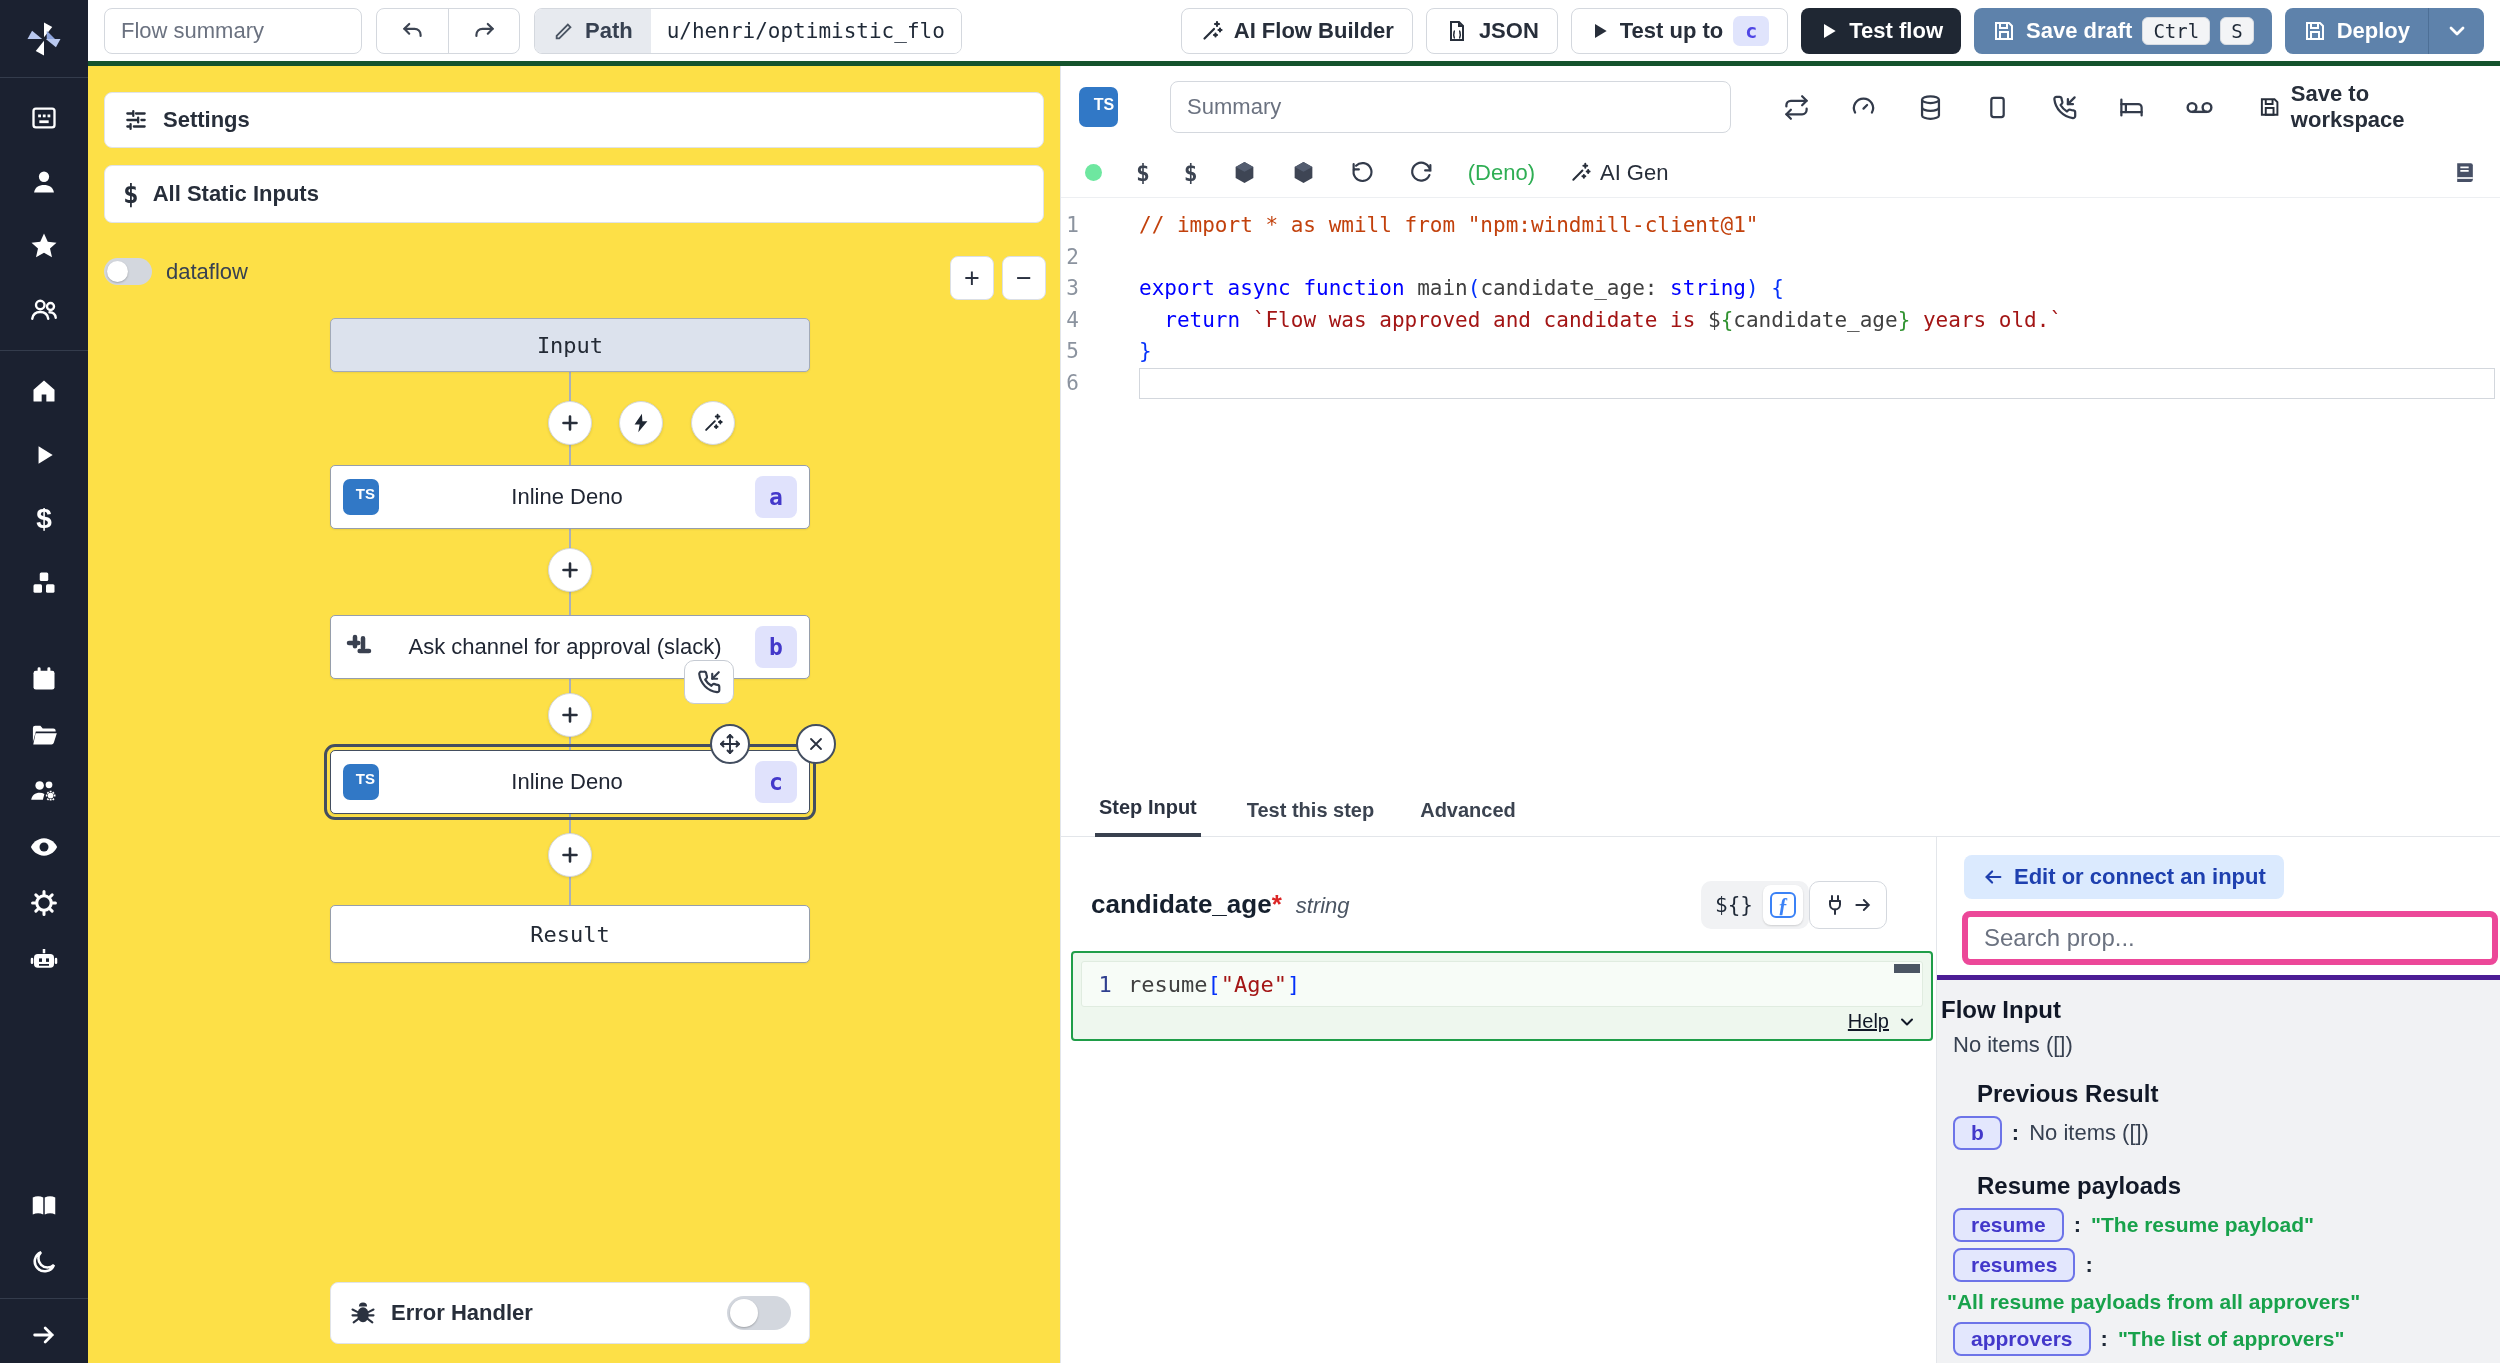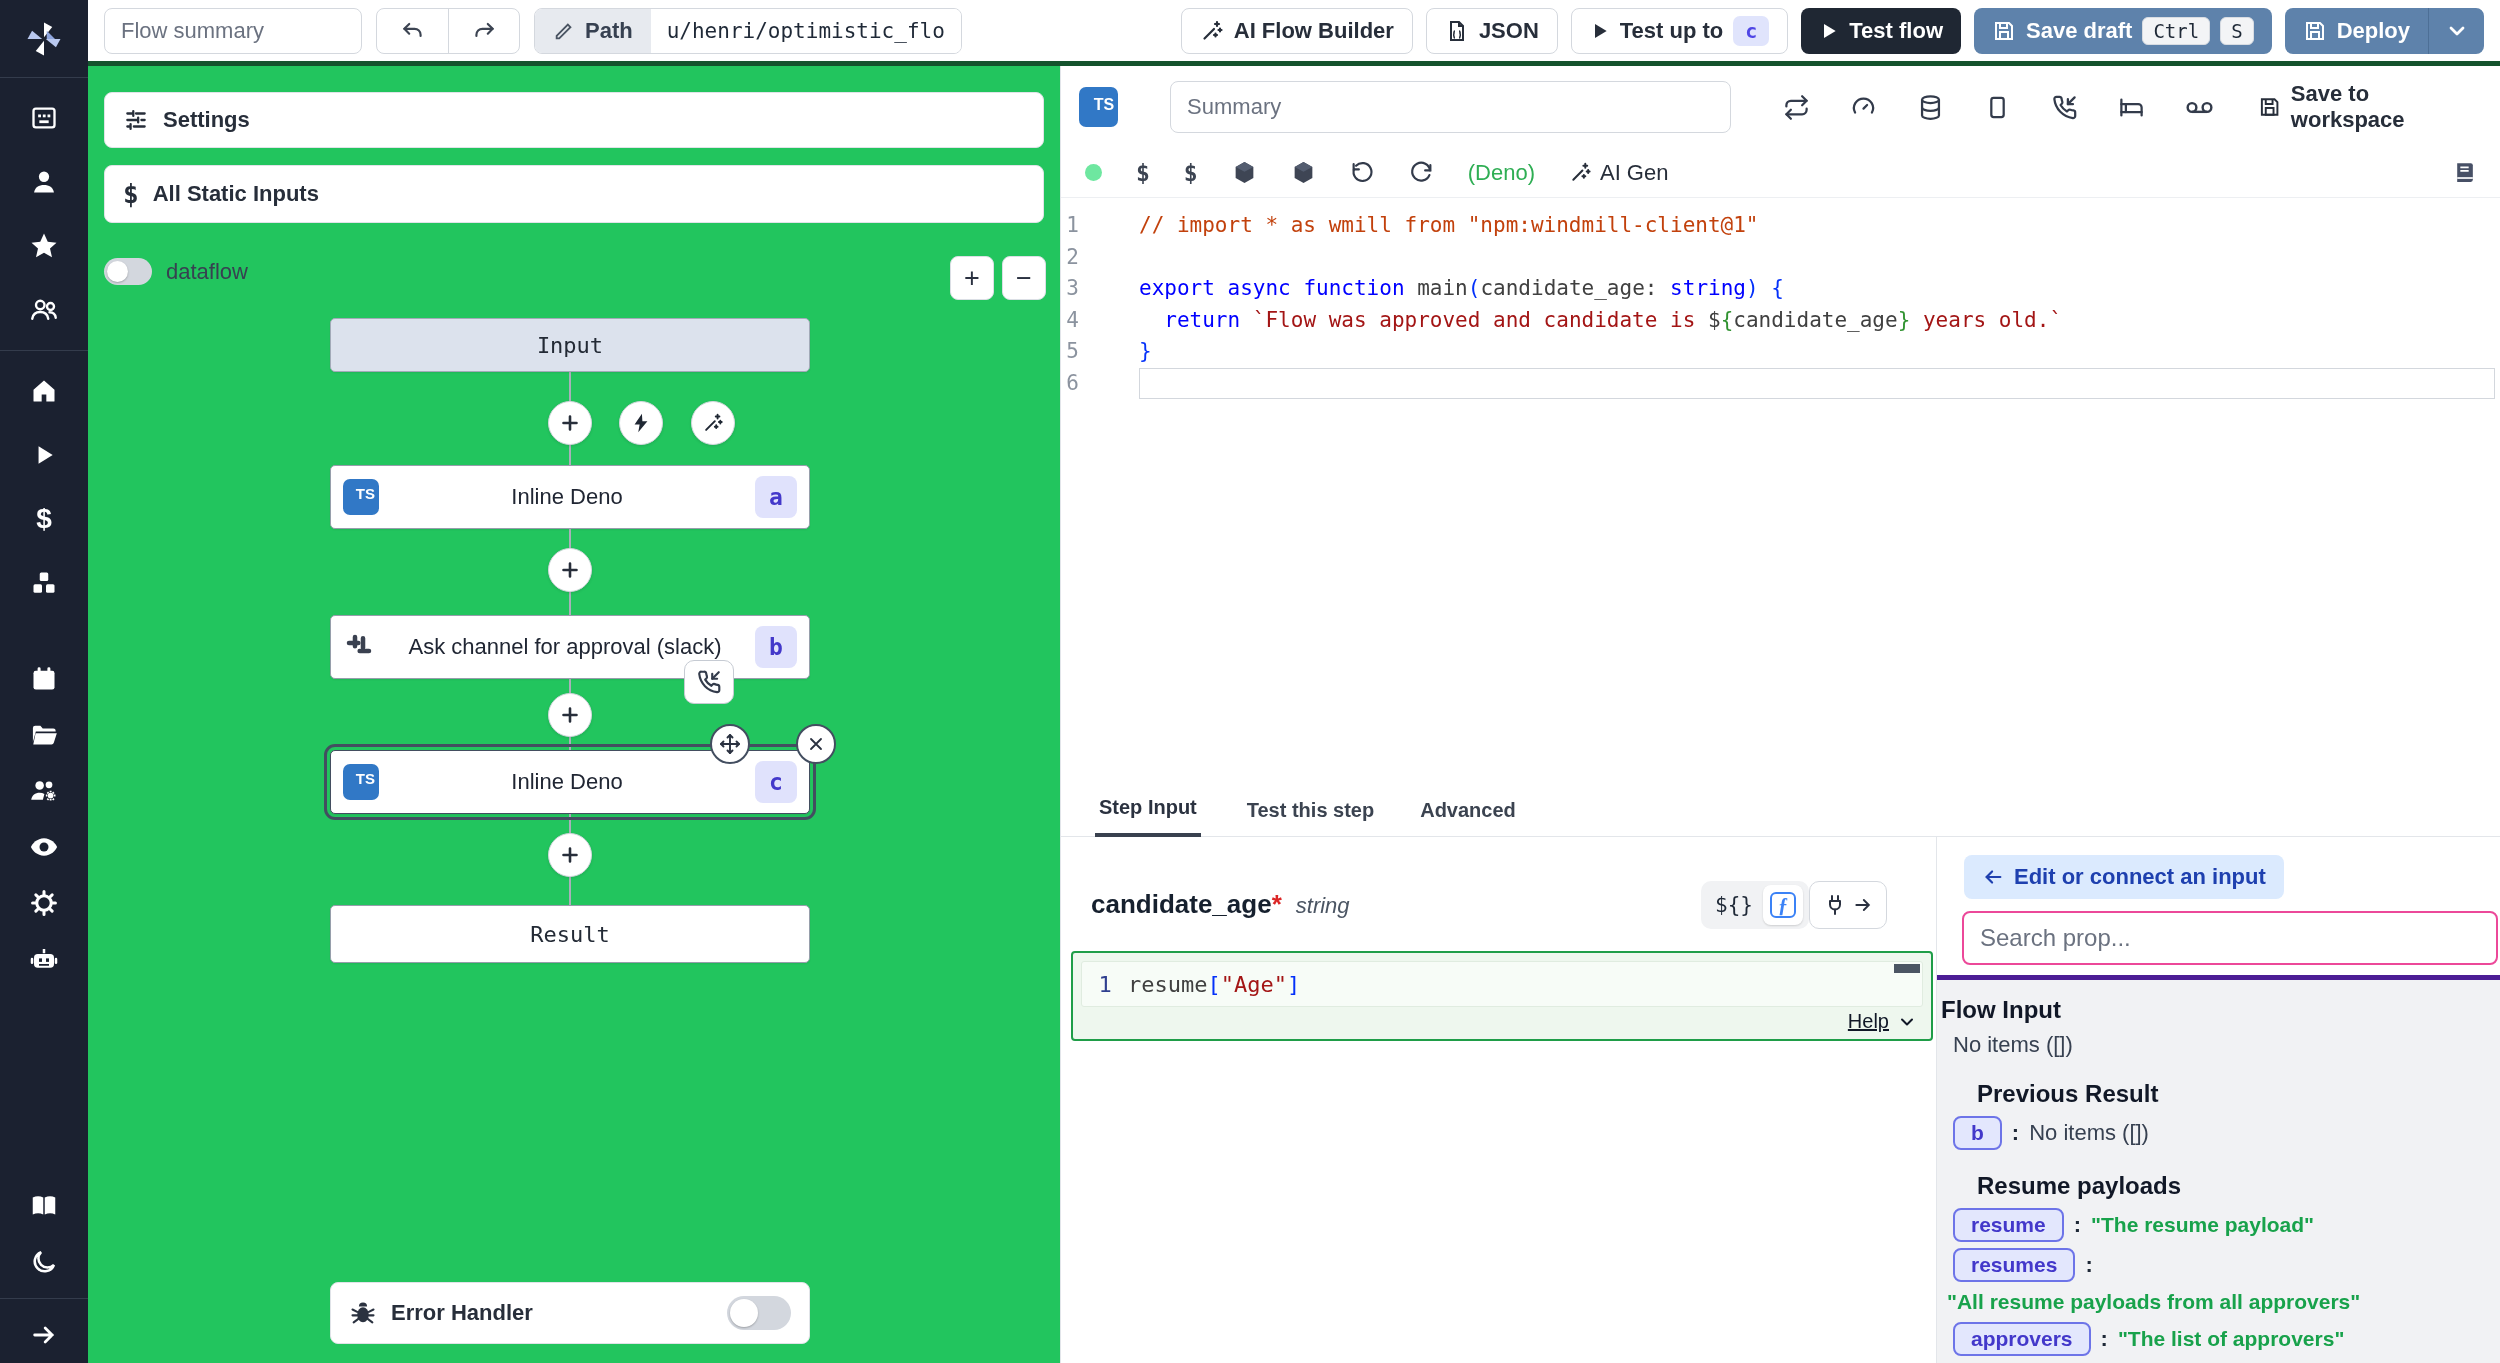--- a/index.html
+++ b/index.html
@@ -31,21 +31,21 @@
   .btn.light { background:#fff; border:1px solid #d4d8de; color:#272e3a; }
   .btn.dark { background:#1f2733; color:#fff; }
   .btn.slate { background:#5e82ab; color:#fff; }
   .kbd { background:#f3f4f6; border:1px solid #d8dce2; border-radius:6px; padding:2px 10px; font-family:"DejaVu Sans Mono",monospace; font-size:19px; color:#1f2937; font-weight:400; }
   .step-chip { background:#e0e4fc; color:#4f46e5; border-radius:7px; padding:3px 12px; font-family:"DejaVu Sans Mono",monospace; font-size:20px; font-weight:bold; }
   .deploy-split { display:flex; align-items:center; border-radius:8px; overflow:hidden; }
   .deploy-main { height:46px; display:flex; align-items:center; gap:10px; padding:0 18px; background:#5e82ab; color:#fff; font-size:22px; font-weight:600; cursor:pointer; }
   .deploy-caret { height:46px; width:56px; display:flex; align-items:center; justify-content:center; background:#5e82ab; color:#fff; border-left:1px solid #4d6f96; cursor:pointer; }
 
   
-  #flowpanel { position:absolute; left:88px; top:66px; width:972px; height:1297px; background:#22c55e; overflow:hidden;text-decoration:underline; }
+  #flowpanel { position:absolute; left:88px; top:66px; width:972px; height:1297px; background:#fde047; overflow:hidden;text-decoration:underline; }
   .panel-card { position:absolute; left:16px; width:940px; background:#fff; border:1px solid #e0e3e8; border-radius:8px; display:flex; align-items:center; gap:14px; padding:0 18px; font-size:22px; font-weight:600; color:#272e3a; cursor:pointer; }
   .toggle { position:relative; border-radius:999px; background:#d3d7de; cursor:pointer; }
   .toggle .knob { position:absolute; top:3px; left:3px; background:#fff; border-radius:50%; box-shadow:0 1px 2px rgba(0,0,0,.25); }
   .zoom-btn { position:absolute; width:44px; height:44px; background:#fff; border:1px solid #dbdfe5; border-radius:8px; display:flex; align-items:center; justify-content:center; font-size:27px; color:#2a3140; cursor:pointer; }
   .vline { position:absolute; width:2px; background:#a9b0ba; }
   .fnode { position:absolute; left:242px; width:480px; background:#fff; border:1px solid #969eab; border-radius:5px; box-shadow:0 1px 2px rgba(0,0,0,.07); display:flex; align-items:center; padding:0 12px; cursor:pointer; }
   .fnode .nlabel { flex:1; text-align:center; font-size:22px; color:#202633; }
   .mono-node { justify-content:center; font-family:"DejaVu Sans Mono",monospace; font-size:22px; color:#232a35; }
   .ts-badge { width:36px; height:36px; background:#3178c6; border-radius:7px; color:#fff; display:flex; align-items:flex-end; justify-content:flex-end; padding:13px 4px; font-size:15px; font-weight:bold; }
   .id-badge { background:#e0e2fc; color:#4338ca; border-radius:8px; min-width:42px; height:42px; display:flex; align-items:center; justify-content:center; font-family:"DejaVu Sans Mono",monospace; font-size:23px; font-weight:bold; }
@@ -95,21 +95,21 @@
   #expr-strip { position:absolute; left:8px; top:8px; right:8px; height:46px; background:#f7fcf7; border:1px solid #e0ece0; border-radius:3px; display:flex; align-items:center; }
   .expr-num { width:46px; text-align:center; font-family:"DejaVu Sans Mono",monospace; font-size:22px; color:#2f3f8f; }
   #expr-code { font-family:"DejaVu Sans Mono",monospace; font-size:22px; }
   .expr-scroll { position:absolute; right:2px; top:2px; width:26px; height:9px; background:#4b5563; }
   .help-row { position:absolute; right:14px; bottom:6px; display:flex; align-items:center; gap:8px; color:#111827; font-size:20px; cursor:pointer; }
   .help-row .hl { text-decoration:underline; }
 
   
   #sc-right { position:absolute; left:875px; top:0; width:565px; height:526px; border-left:1px solid #e3e6ea; background:#fff; }
   .edit-pill { position:absolute; left:27px; top:18px; height:44px; display:inline-flex; align-items:center; gap:10px; background:#dbeafe; color:#1e40af; border-radius:8px; padding:0 18px; font-size:22px; font-weight:600; cursor:pointer; }
-  .search-prop { position:absolute; left:25px; top:74px; width:536px; height:54px; border:2px solid #ec4899; border-radius:8px; padding:12px 16px; font-size:24px; outline:none; color:#374151; }
+  .search-prop { position:absolute; left:25px; top:74px; width:536px; height:54px; border:6px solid #ec4899; border-radius:8px; padding:12px 16px; font-size:24px; outline:none; color:#374151; }
   #propbox { position:absolute; left:0; top:138px; right:0; bottom:0; background:#f1f2f4; border-top:5px solid #4c1d95; padding:14px 4px; overflow:hidden; }
   .prop-h { font-size:24px; font-weight:bold; color:#111827; }
   .prop-val { font-size:22px; color:#374151; }
   .prop-row { display:flex; align-items:center; gap:10px; margin:8px 0 0 12px; }
   .key-pill { background:#e3e7fd; border:2px solid #6d74e8; color:#4338ca; border-radius:8px; padding:3px 16px; font-size:21px; font-weight:600; cursor:pointer; }
   .colon { font-weight:bold; color:#1f2937; font-size:22px; }
   .green { color:#18a24b; font-size:21px; font-weight:600; }
   .mt22 { margin-top:22px;margin-left:36px; }
 </style>
 </head>

